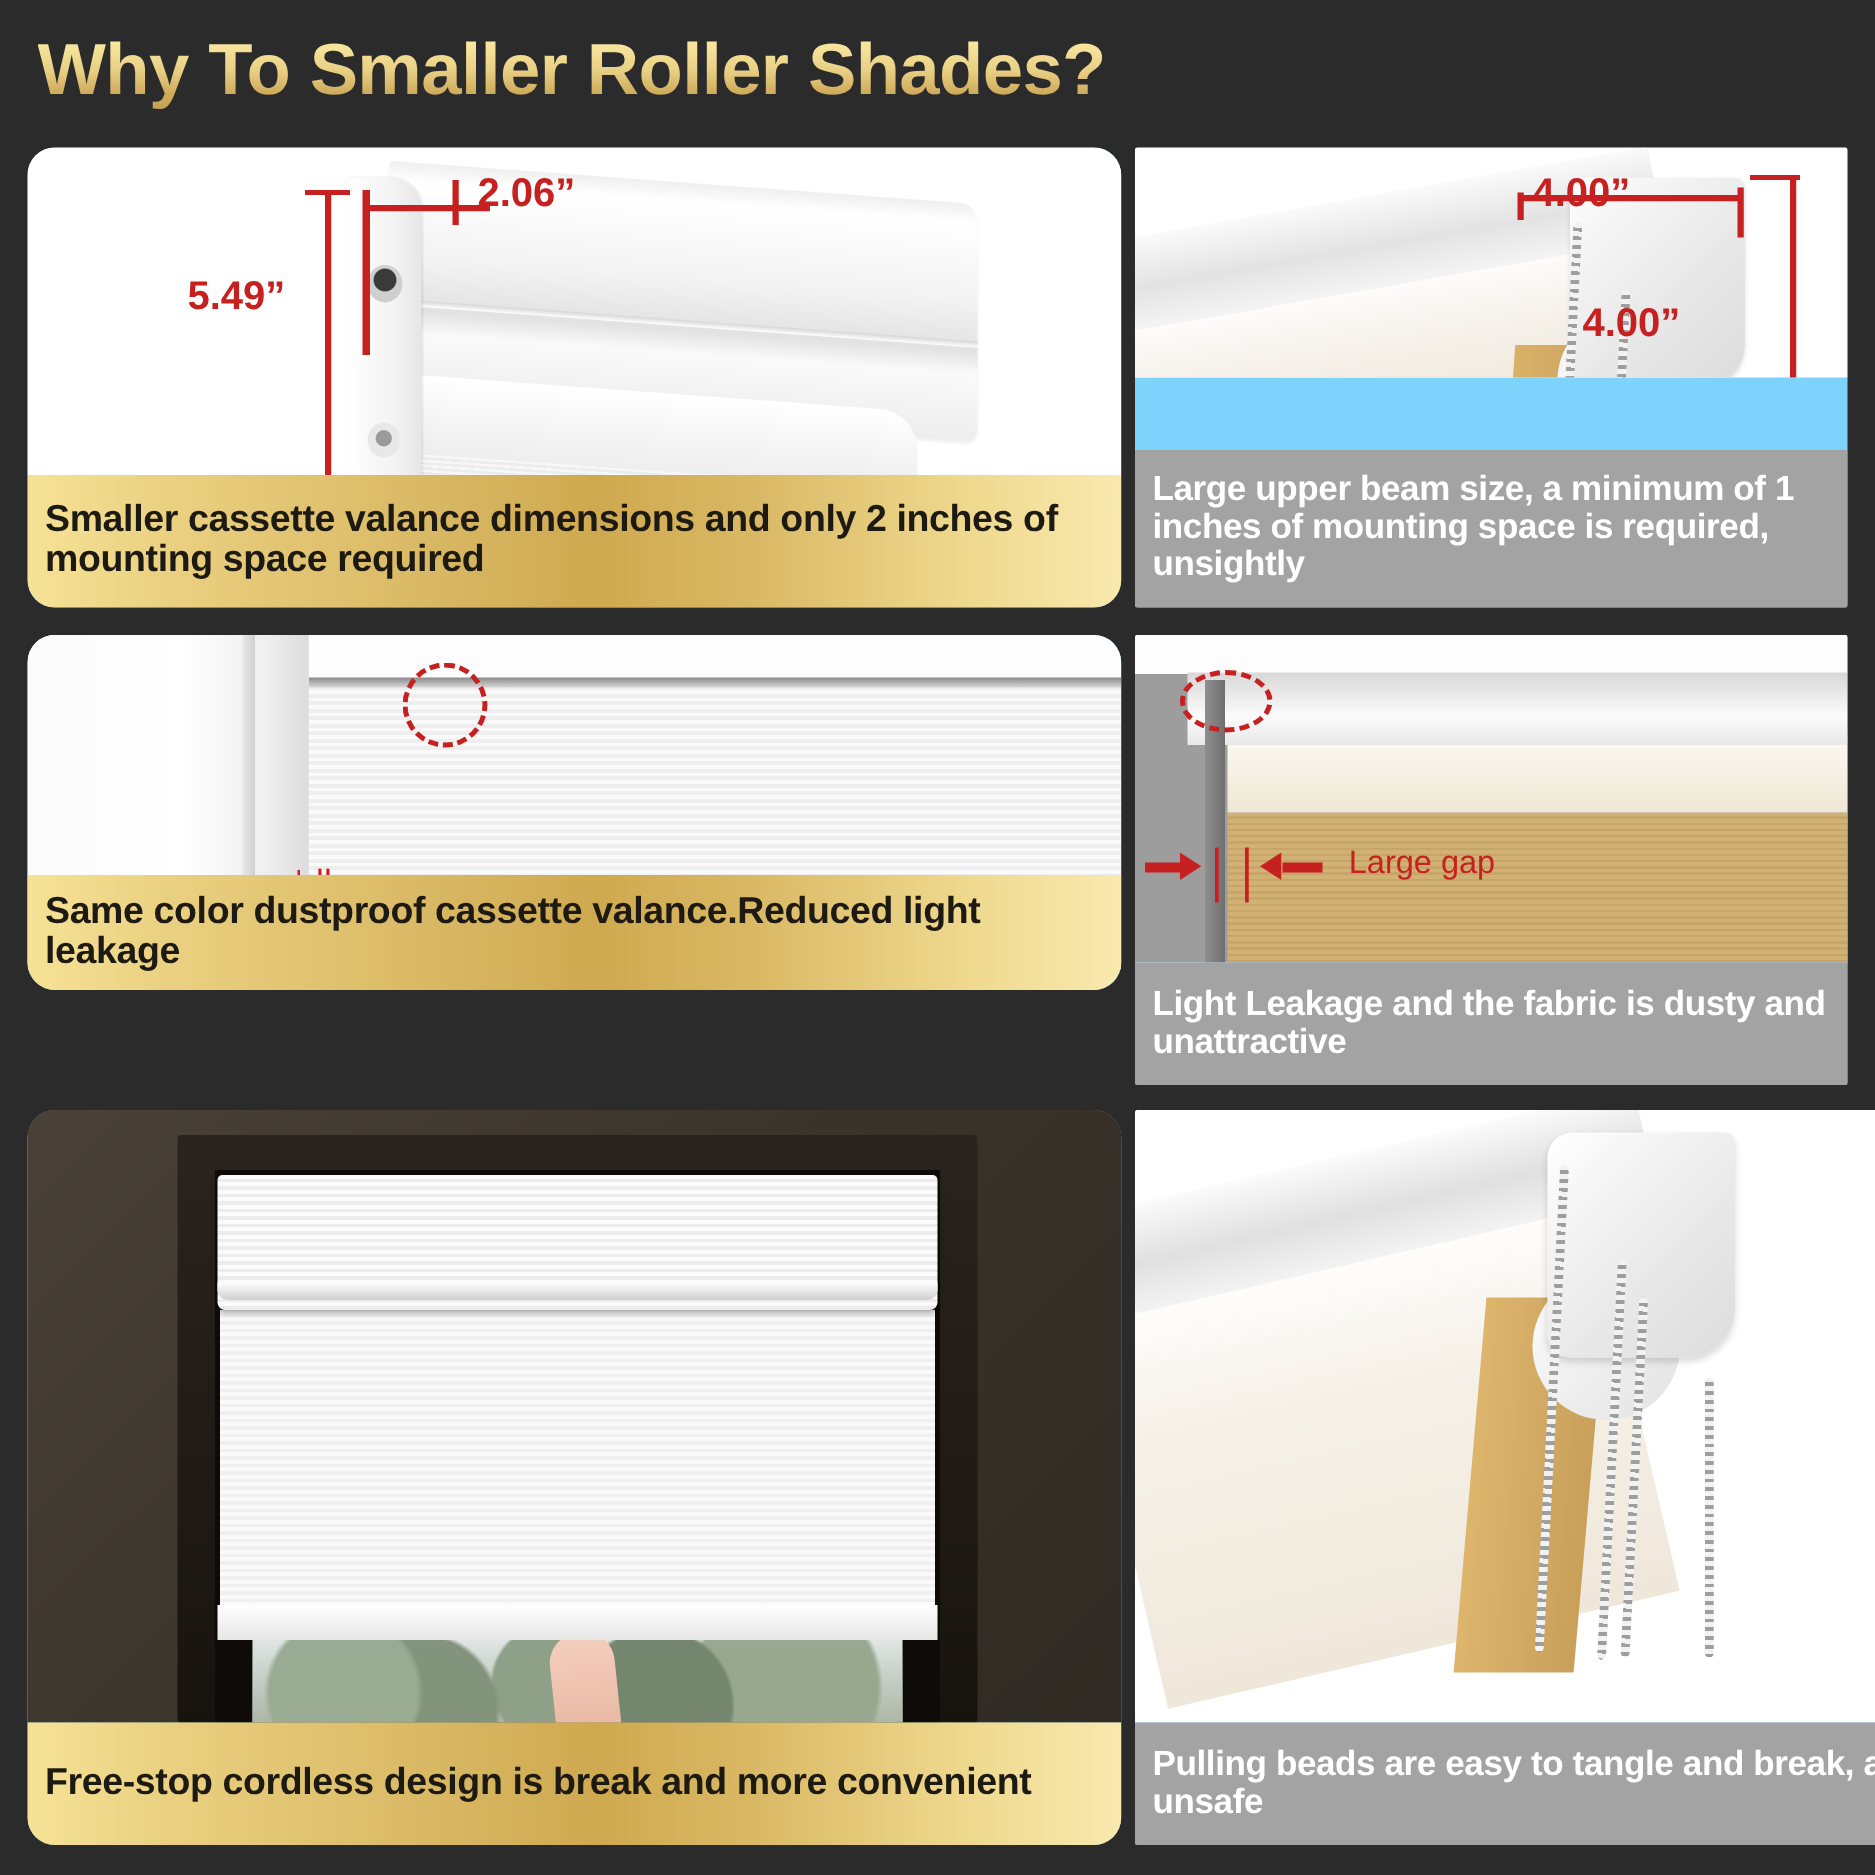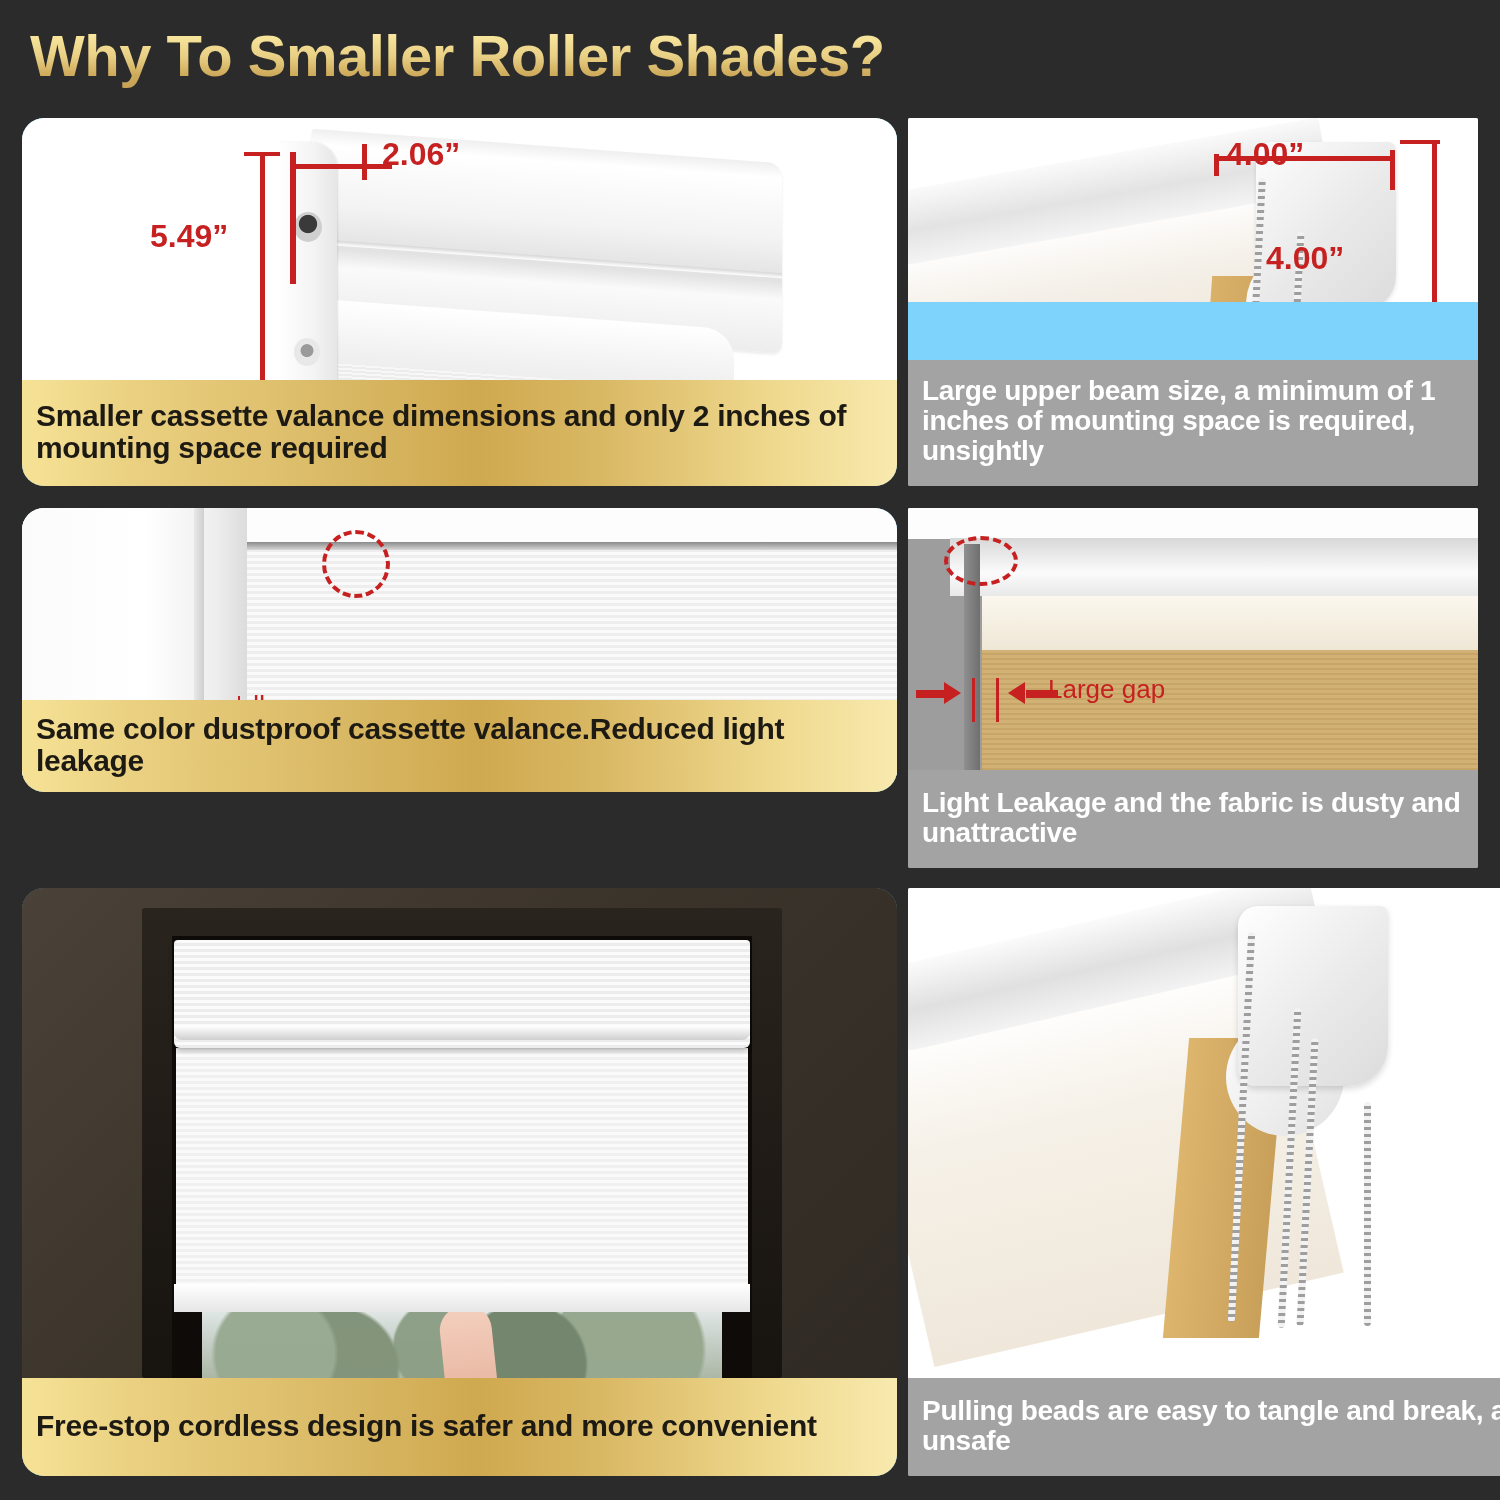--- a/index.html
+++ b/index.html
@@ -336,21 +336,21 @@
         <div class="g-white"></div>
         <div class="g-left"></div>
         <div class="g-dash"></div>
 
         <div class="dimline" style="left:64px;top:170px;width:3px;height:44px;background:#c62020;position:absolute;"></div>
         <div class="dimline" style="left:88px;top:170px;width:3px;height:44px;background:#c62020;position:absolute;"></div>
         <div style="position:absolute;left:8px;top:182px;width:30px;height:8px;background:#c62020;"></div>
         <div style="position:absolute;left:36px;top:174px;width:0;height:0;border-top:11px solid transparent;border-bottom:11px solid transparent;border-left:17px solid #c62020;"></div>
         <div style="position:absolute;left:118px;top:182px;width:32px;height:8px;background:#c62020;"></div>
         <div style="position:absolute;left:100px;top:174px;width:0;height:0;border-top:11px solid transparent;border-bottom:11px solid transparent;border-right:17px solid #c62020;"></div>
-        <div class="gap-ann2" style="left:140px;top:166px;text-align:right;">Large gap</div>
+        <div class="gap-ann2" style="left:171px;top:166px;text-align:right;">Large gap</div>
       </div>
       <div class="caption gray">
         <div class="ctext">Light Leakage and the fabric is dusty and unattractive</div>
       </div>
     </div>
 
     <div class="panel left p5">
       <div class="photo">
         <div class="room"></div>
         <div class="w-outer"></div>
@@ -358,21 +358,21 @@
         <div class="sky"></div>
         <div class="trees"></div>
         <div class="hand-arm"></div>
         <div class="hand"></div>
         <div class="blind-body"></div>
         <div class="blind-head"></div>
         <div class="blind-lip"></div>
         <div class="blind-rail"></div>
       </div>
       <div class="caption gold">
-        <div class="ctext">Free-stop cordless design is safer and more convenient</div>
+        <div class="ctext">Free-stop cordless design is break and more convenient</div>
       </div>
     </div>
 
     <div class="panel right p6">
       <div class="photo">
         <div class="b-fab"></div>
         <div class="b-gold"></div>
         <div class="b-roll"></div>
         <div class="b-brk2"></div>
         <div class="b-brk"></div>

